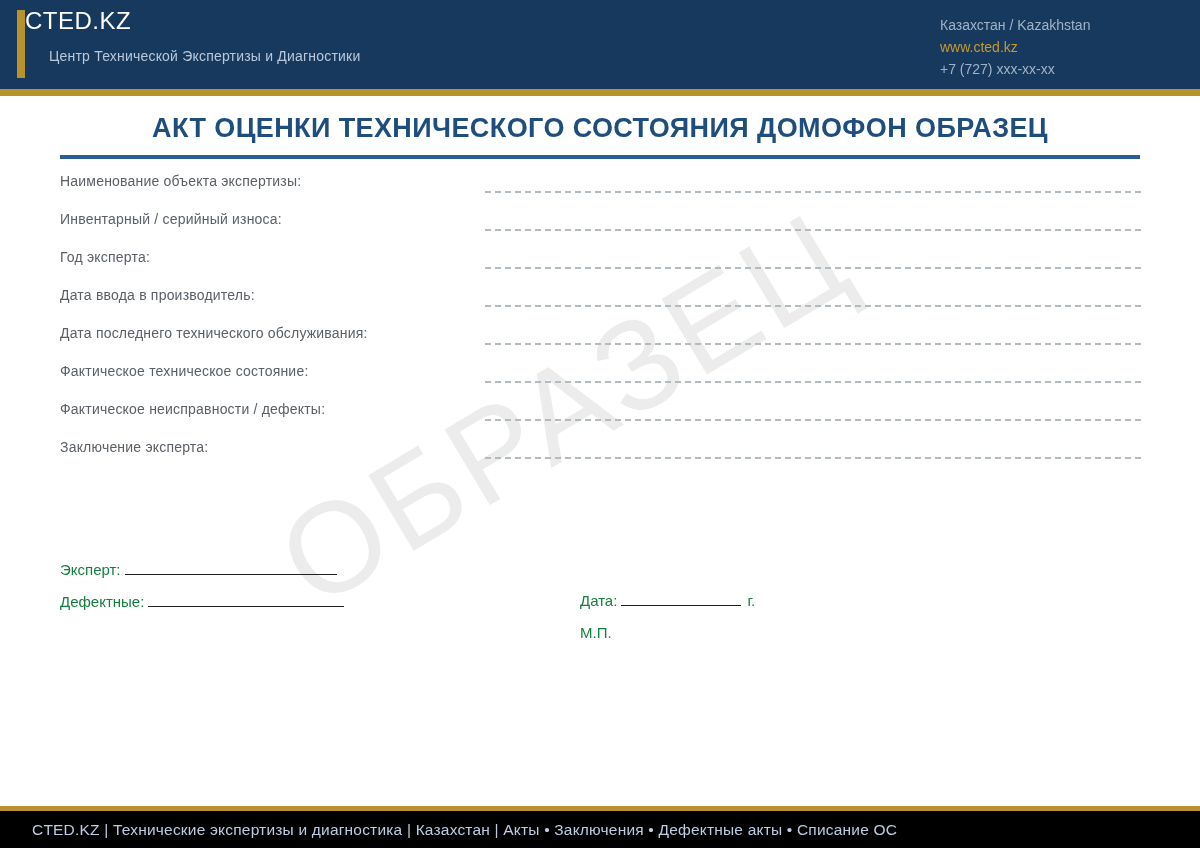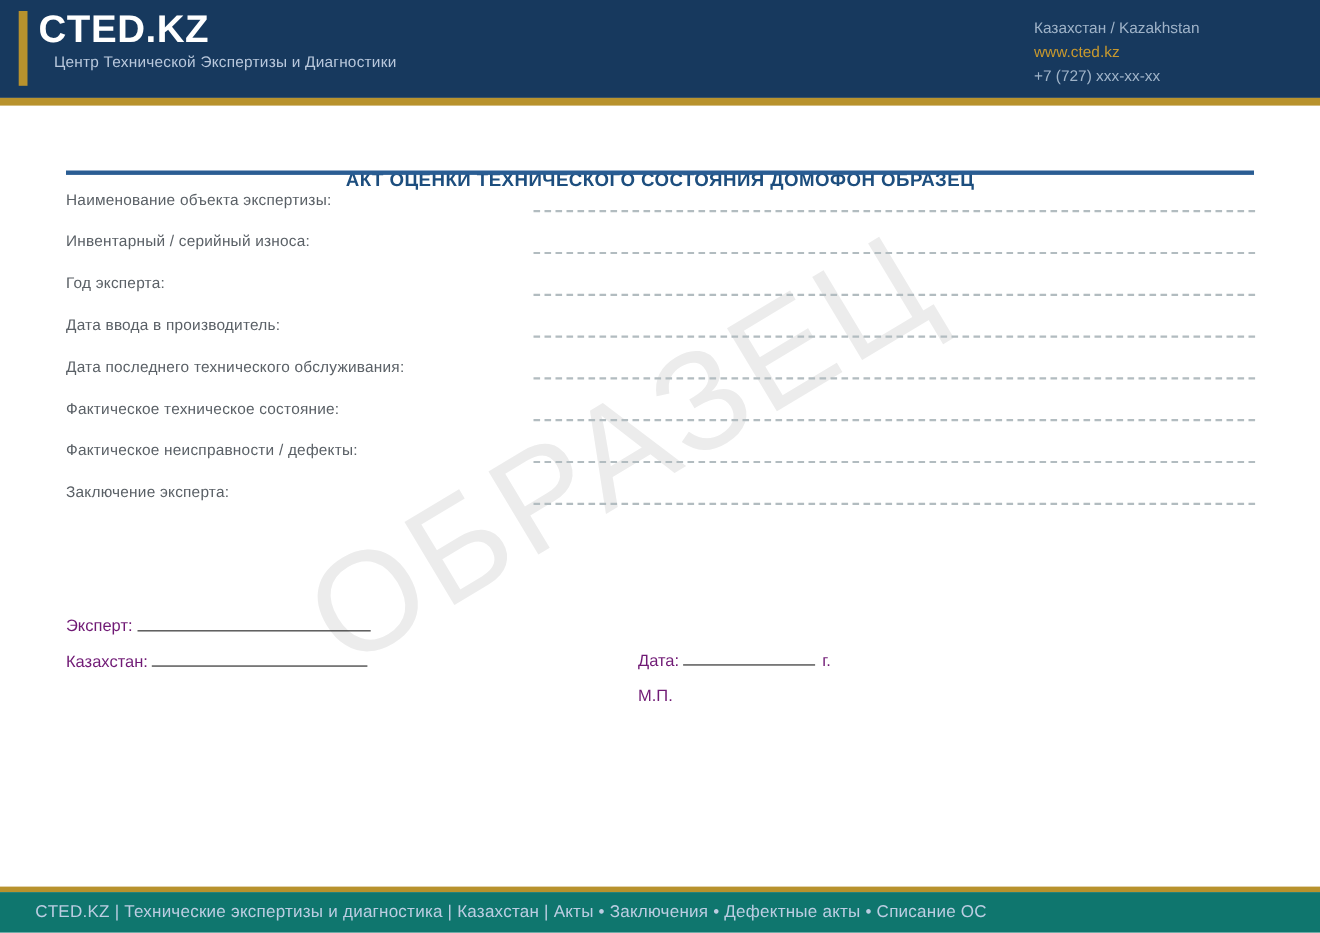--- a/index.html
+++ b/index.html
@@ -5,56 +5,56 @@
   * { margin:0; padding:0; box-sizing:border-box; }
   body { margin:0; background:#fff; }
   .page {
     position:relative; width:1200px; height:848px; background:#ffffff;
     font-family:"Liberation Sans", sans-serif; overflow:hidden;
   }
 
   
   .header { position:absolute; top:0; left:0; width:1200px; height:89px; background:#17395E; }
   .logo-accent { position:absolute; left:17px; top:10px; width:8px; height:68px; background:#B8922D; }
-  .logo { position:absolute; left:35px; top:7px; font-size:35px; font-weight:700; color:#ffffff; letter-spacing:0.5px; }
+  .logo { position:absolute; left:25px; top:7px; font-size:24px; font-weight:400; color:#ffffff; letter-spacing:0.5px; }
   .header-subtitle { position:absolute; left:49px; top:48px; font-size:14px; color:#B9C8DC; letter-spacing:0.2px; }
   .contact { position:absolute; left:940px; top:14px; font-size:14px; line-height:22px; color:#9FB3C8; }
   .contact .site { color:#C8992E; cursor:pointer; }
   .gold-stripe-top { position:absolute; top:89px; left:0; width:1200px; height:7px; background:#B8922D; }
 
   
   .doc-title { position:absolute; top:113px; left:0; width:1200px; text-align:center;
-    font-size:17px; font-weight:700; color:#1D4E7E; letter-spacing:0.4px; z-index:2;margin-top:41px; }
+    font-size:27px; font-weight:700; color:#1D4E7E; letter-spacing:0.4px; z-index:2; }
   .title-rule { position:absolute; top:155px; left:60px; width:1080px; height:4px; background:#2A5D93; z-index:2; }
 
   
   .watermark { position:absolute; left:565px; top:408px; z-index:0;
     transform:translate(-50%,-50%) rotate(-31deg);
     font-size:128px; font-weight:400; color:#ECECEC; letter-spacing:5px; white-space:nowrap; }
 
   
   .fields { position:absolute; top:168px; left:0; width:1200px; z-index:1; }
   .frow { position:relative; height:38px; }
   .flabel { position:absolute; left:60px; top:5px; font-size:14px; color:#5A6066; letter-spacing:0.2px; }
   .fdash { position:absolute; left:485px; width:656px; top:23px; height:0; border-top:2px dashed #B2BCC0; }
 
   
   .signature { position:absolute; top:561px; left:0; width:1200px; z-index:1;
-    font-size:15px; color:#701a75; }
+    font-size:15px; color:#15803d; }
   .sig-row { position:relative; height:32px; }
   .sig-left { position:absolute; left:60px; top:0; }
   .sig-right { position:absolute; left:580px; top:12px;margin-top:19px; }
   .sig-line { display:inline-block; border-bottom:1.5px solid #1F1F1F; height:13px; vertical-align:baseline; margin-left:4px; }
   .line-expert { width:212px; }
   .line-position { width:196px; }
   .line-date { width:120px; margin-right:6px; }
 
   
   .gold-stripe-bottom { position:absolute; top:806px; left:0; width:1200px; height:5px; background:#B8922D; }
-  .footer { position:absolute; top:811px; left:0; width:1200px; height:37px; background:#0f766e; }
+  .footer { position:absolute; top:811px; left:0; width:1200px; height:37px; background:#000000; }
   .footer-text { position:absolute; left:32px; top:0; line-height:37px; font-size:15.5px; color:#BCCDE2; letter-spacing:0.2px; white-space:nowrap; }
 </style>
 </head>
 <body>
 
 <div class="page">
 
   <div class="header">
     <div class="logo-accent"></div>
     <div class="logo">CTED.KZ</div>
@@ -111,21 +111,21 @@
     <div class="sig-row">
       <span class="sig-left">
         <span>Эксперт:</span><span class="sig-line line-expert"></span>
       </span>
       <span class="sig-right">
         <span>Дата:</span><span class="sig-line line-date"></span><span>г.</span>
       </span>
     </div>
     <div class="sig-row">
       <span class="sig-left">
-        <span>Казахстан:</span><span class="sig-line line-position"></span>
+        <span>Дефектные:</span><span class="sig-line line-position"></span>
       </span>
       <span class="sig-right">
         <span>М.П.</span>
       </span>
     </div>
   </div>
 
   <div class="gold-stripe-bottom"></div>
   <div class="footer">
     <span class="footer-text">CTED.KZ  |  Технические экспертизы и диагностика  |  Казахстан  |  Акты • Заключения • Дефектные акты • Списание ОС</span>

